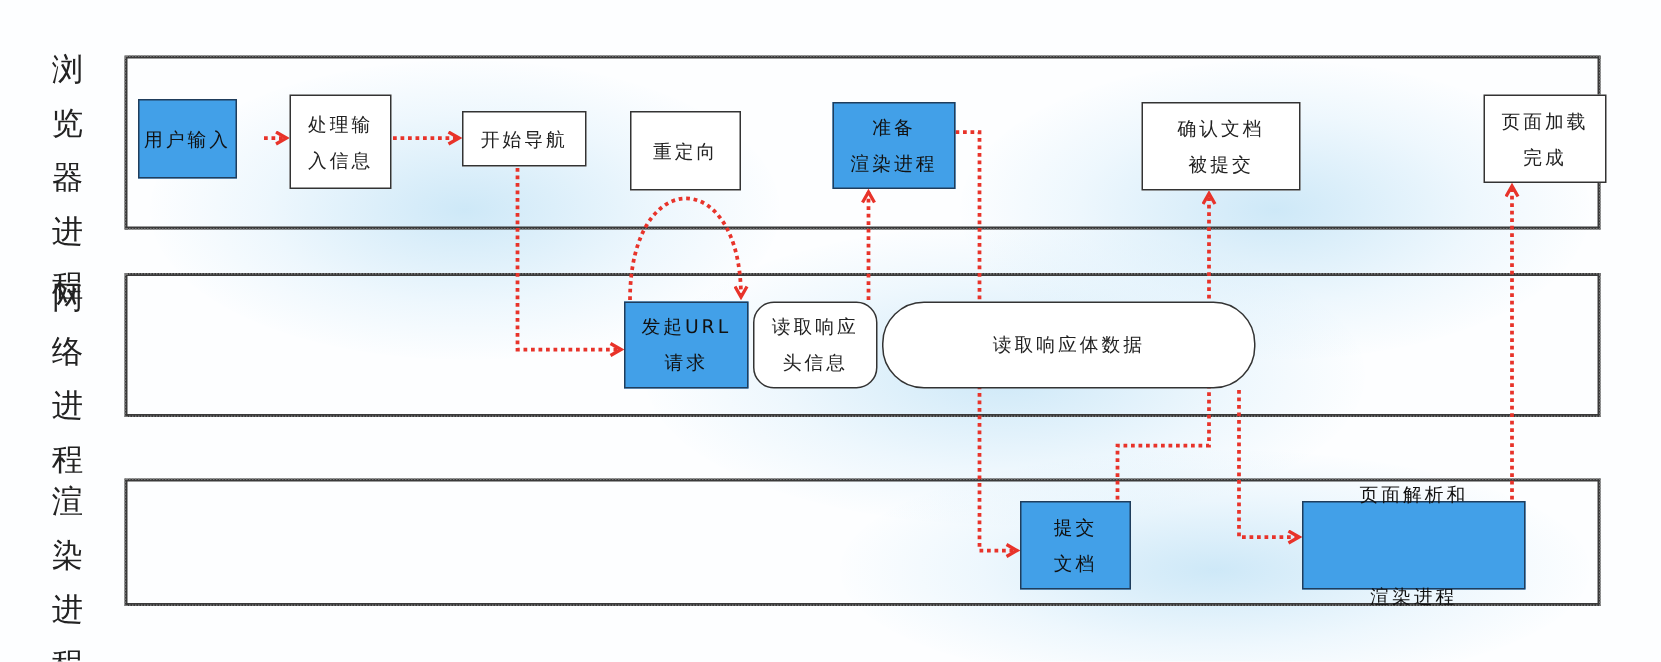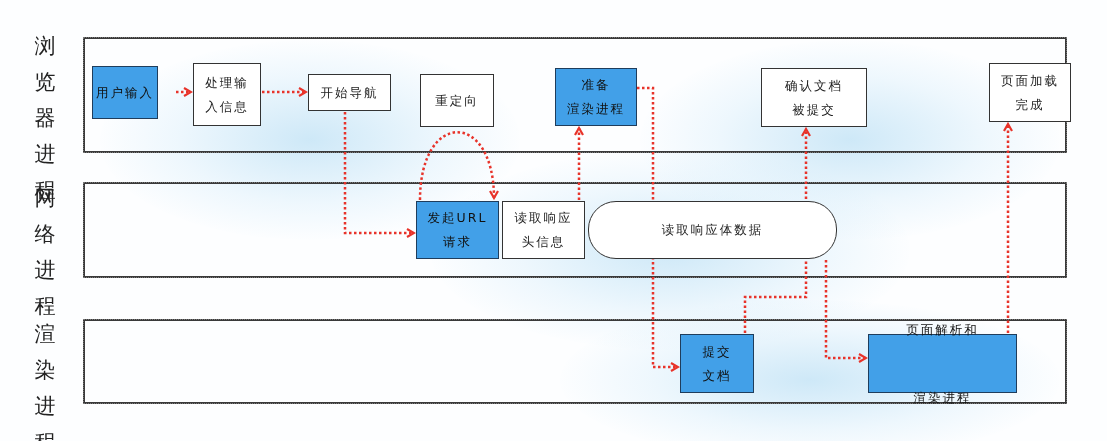--- a/index.html
+++ b/index.html
@@ -89,21 +89,21 @@
 </div>
 <div class="box" style="left:969px;top:63px;width:82px;height:59px;margin-left:20px;">
   <span>页面加载</span>
   <span>完成</span>
 </div>
 
 <div class="box blue" style="left:416px;top:201px;width:83px;height:58px;">
   <span>发起URL</span>
   <span>请求</span>
 </div>
-<div class="box" style="left:502px;top:201px;width:83px;height:58px;">
+<div class="box" style="left:502px;top:201px;width:83px;height:58px;border-radius:14px;">
   <span>读取响应</span>
   <span>头信息</span>
 </div>
 <div class="box" style="left:588px;top:201px;width:249px;height:58px;border-radius:28px;">
   <span>读取响应体数据</span>
 </div>
 
 <div class="box blue" style="left:680px;top:334px;width:74px;height:59px;">
   <span>提交</span>
   <span>文档</span>

